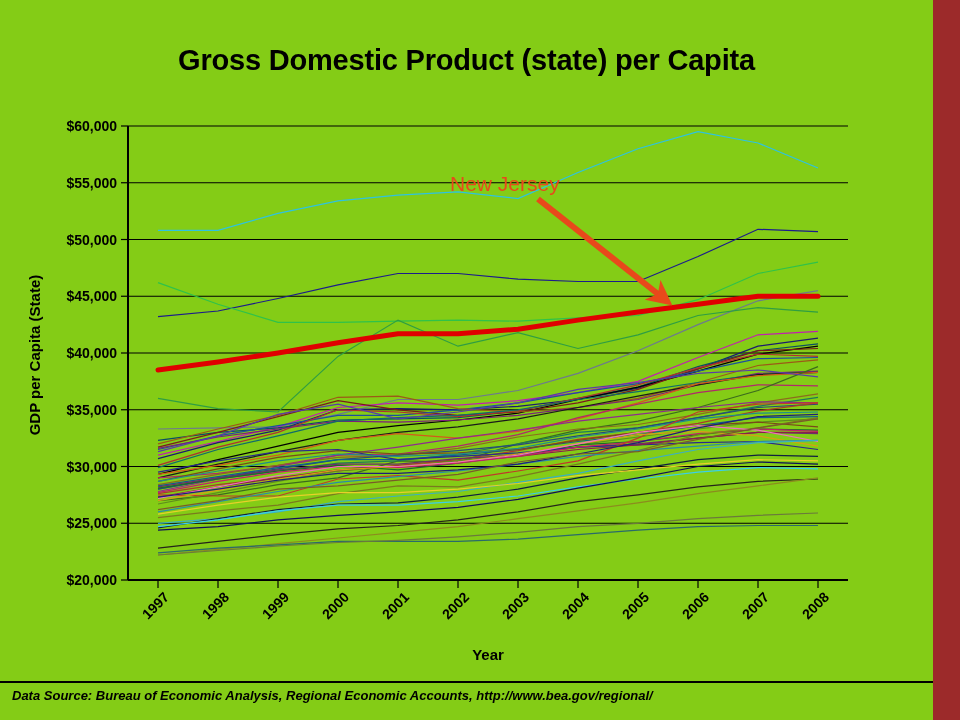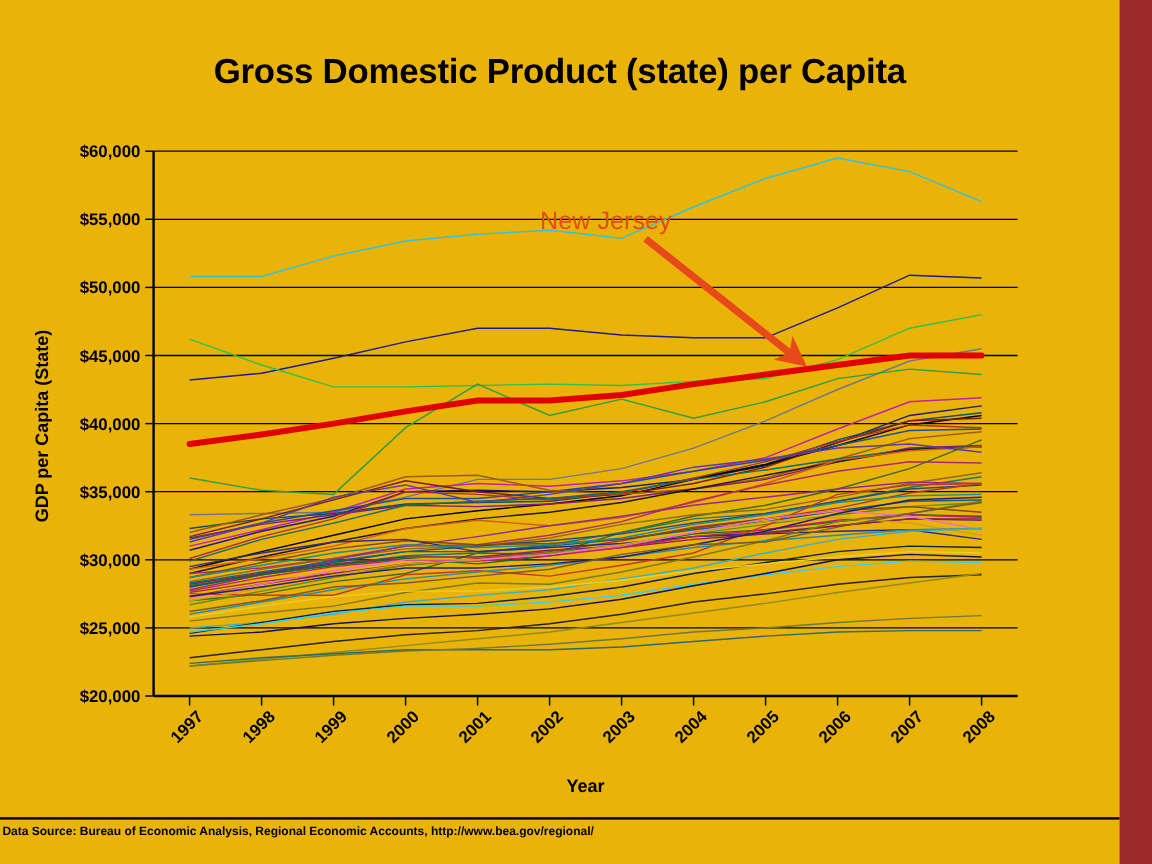--- a/index.html
+++ b/index.html
@@ -6,21 +6,21 @@
   html,body{margin:0;padding:0;}
   body{
     width:960px;height:720px;
     background:#ffffff;
     font-family:"Liberation Sans", sans-serif;
     overflow:hidden;
     position:relative;
   }
   #slide{
     position:absolute;left:0;top:0;width:960px;height:720px;
-    background:#eab308;
+    background:#84cc16;
   }
   
   #sidebar{
     position:absolute;right:0;top:0;width:27px;height:720px;
     background:#9c2a2a;
   }
   
   #chart-title{
     position:absolute;left:0;top:44px;width:933px;
     text-align:center;
@@ -57,23 +57,23 @@
   .series-highlight{fill:none;stroke-width:5;stroke-linecap:round;stroke-linejoin:round;}
   .annot-label{
     font-family:"Liberation Sans", sans-serif;
     font-size:21px;fill:#e8491b;
   }
   
   #footer-rule{
     position:absolute;left:0;top:681px;width:933px;height:2px;background:#000000;
   }
   #footer-text{
-    position:absolute;left:2px;top:688px;
-    font-family:"Liberation Sans", sans-serif;
-    font-size:10px;font-weight:bold;
+    position:absolute;left:12px;top:688px;
+    font-family:"Liberation Sans", sans-serif;
+    font-size:13px;font-style:italic;font-weight:bold;
     color:#000000;white-space:nowrap;
   }
 </style>
 </head>
 <body>
 
 <div id="slide">
 
   <div id="chart-title">Gross Domestic Product (state) per Capita</div>
 

